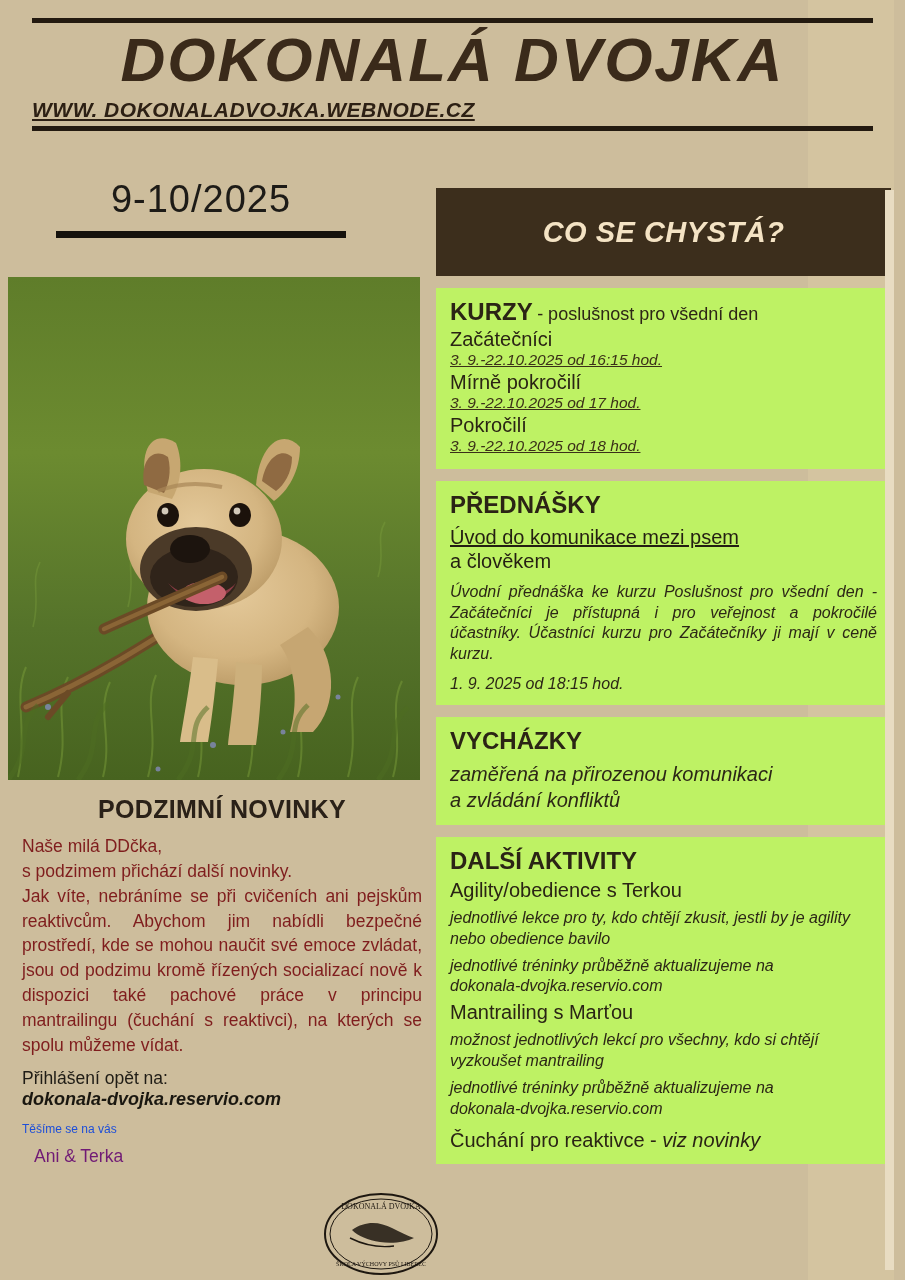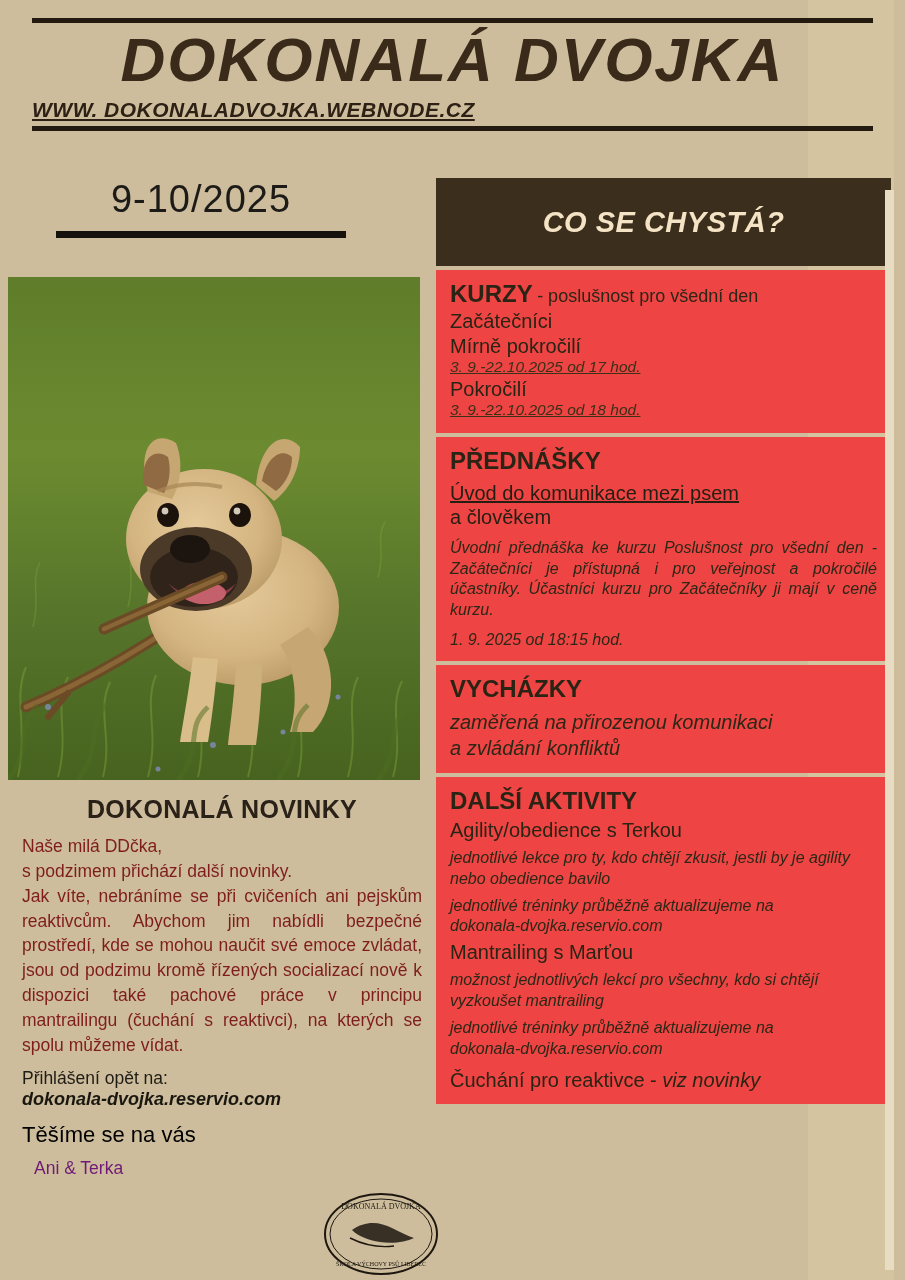--- a/index.html
+++ b/index.html
@@ -120,22 +120,22 @@
     color: #1f1c15;
     margin-top: 10px;
   }
   .signup-bold {
     font-weight: bold;
     font-style: italic;
     font-size: 18px;
     color: #1a1710;
   }
   .closing {
-    font-size: 22px;
-    color: #000000;
+    font-size: 12px;
+    color: #1d4ed8;
     margin-top: 12px;
   }
   .signature {
     font-size: 17.5px;
     color: #701a75;
     margin-top: 10px;
     padding-left: 12px;
   }
 
   
@@ -144,42 +144,42 @@
     left: 322px;
     top: 1192px;
     width: 118px;
     height: 84px;
   }
 
   
   .right-col {
     position: absolute;
     left: 436px;
-    top: 178px;
+    top: 188px;
     width: 462px;
   }
   .co-se-chysta {
     background: #3c2e1c;
     height: 88px;
     display: flex;
     align-items: center;
     justify-content: center;
     width: 455px;
   }
   .co-se-chysta span {
     color: #f4e3c4;
     font-size: 29px;
     font-weight: bold;
     font-style: italic;
     letter-spacing: 0.5px;
   }
 
   .card {
-    background: #ef4444;
-    margin-top: 4px;
+    background: #bef264;
+    margin-top: 12px;
     padding: 10px 14px 12px 14px;
     width: 427px;
     position: relative;
   }
 
   .card-title {
     font-size: 24px;
     font-weight: bold;
     color: #2b2415;
     display: inline;
@@ -381,21 +381,21 @@
         <path d="M0 503 C 26 470, 6 452, 30 428"></path>
         <path d="M70 503 C 96 468, 76 450, 100 426"></path>
         <path d="M170 503 C 196 470, 176 452, 200 430"></path>
         <path d="M270 503 C 296 468, 276 450, 300 428"></path>
         <path d="M370 503 C 396 470, 376 452, 400 430"></path>
       </g>
     </svg>
   </div>
 
   <div class="left-col">
-    <div class="left-heading">DOKONALÁ NOVINKY</div>
+    <div class="left-heading">PODZIMNÍ NOVINKY</div>
     <div class="left-body">
       <p>Naše milá DDčka,</p>
       <p>s podzimem přichází další novinky.</p>
       <p>Jak víte, nebráníme se při cvičeních ani pejskům reaktivcům. Abychom jim nabídli bezpečné prostředí, kde se mohou naučit své emoce zvládat, jsou od podzimu kromě řízených socializací nově k dispozici také pachové práce v principu mantrailingu (čuchání s reaktivci), na kterých se spolu můžeme vídat.</p>
     </div>
     <div class="signup-line">Přihlášení opět  na:</div>
     <div class="signup-bold">dokonala-dvojka.reservio.com</div>
     <div class="closing">Těšíme se na vás</div>
     <div class="signature">Ani &amp; Terka</div>
   </div>
@@ -416,20 +416,21 @@
     <div class="co-se-chysta">
       <span>CO SE CHYSTÁ?</span>
     </div>
 
     <div class="card">
       <div>
         <span class="card-title">KURZY</span>
         <span class="card-title-sub">- poslušnost pro všední den</span>
       </div>
       <div class="course-name">Začátečníci</div>
+      <div class="course-time">3. 9.-22.10.2025 od 16:15 hod.</div>
       <div class="course-name">Mírně pokročilí</div>
       <div class="course-time">3. 9.-22.10.2025 od 17 hod.</div>
       <div class="course-name">Pokročilí</div>
       <div class="course-time">3. 9.-22.10.2025 od 18 hod.</div>
     </div>
 
     <div class="card">
       <div class="card-title">PŘEDNÁŠKY</div>
       <div class="lecture-title">
         <span class="u">Úvod do komunikace mezi psem </span><br>

